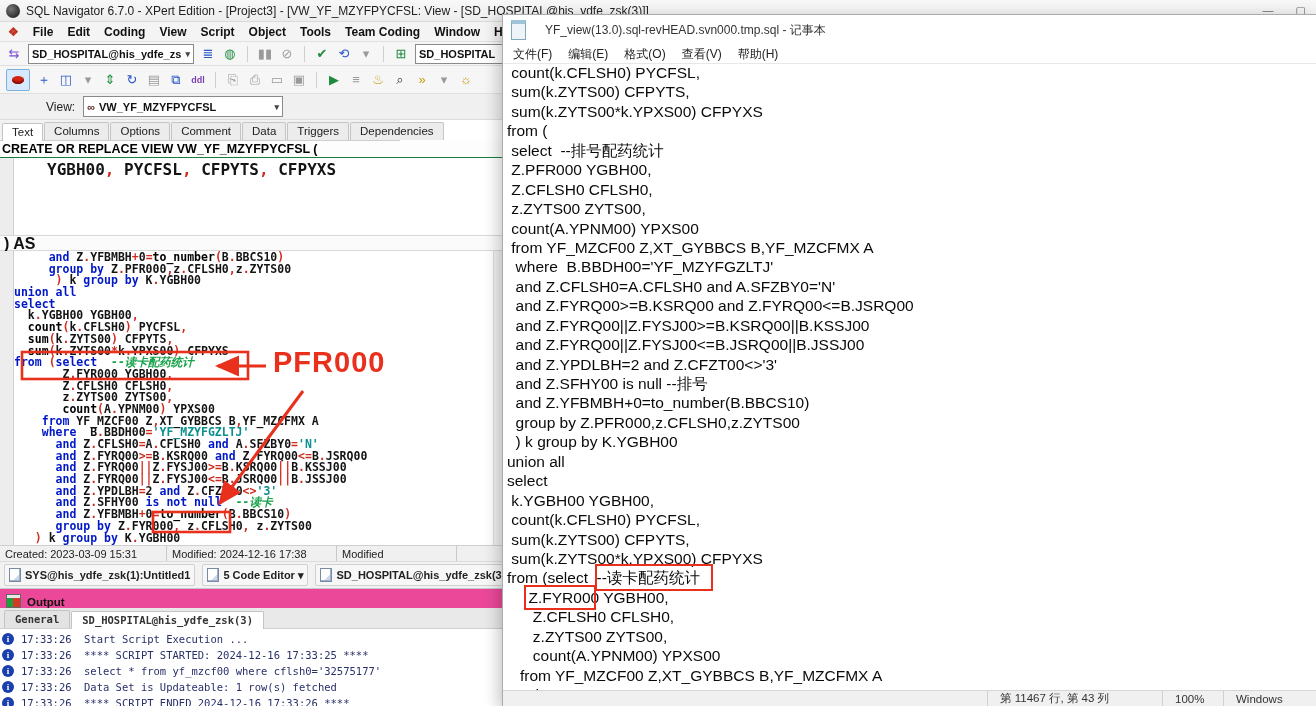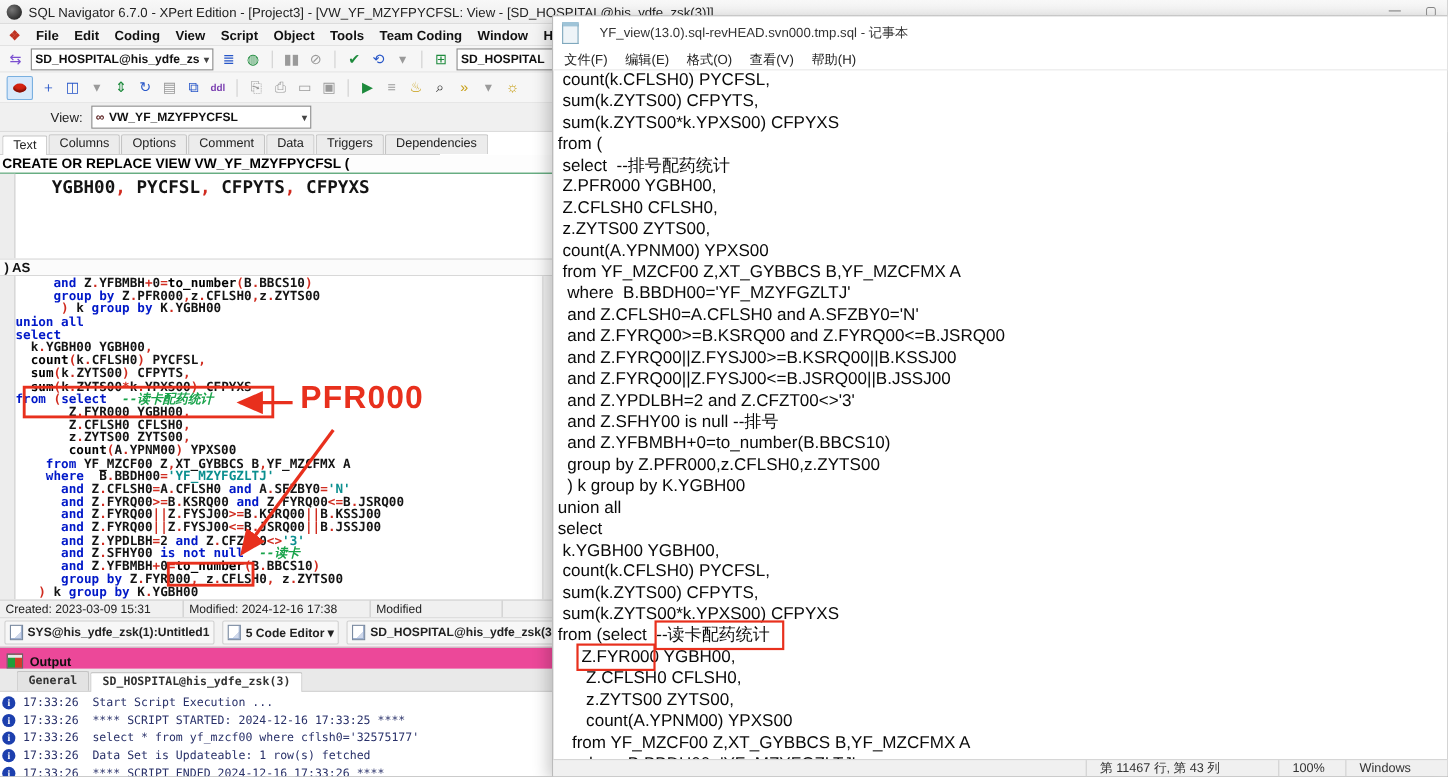--- a/index.html
+++ b/index.html
@@ -39,21 +39,21 @@
   .view-combo .eye{color:#5a2020;font-weight:bold;}
   .vtabs{top:120px;width:400px;height:21px;background:#f2f2f2;display:flex;align-items:flex-end;
     border-bottom:1px solid #cfcfcf;padding-left:2px;font-size:11.5px;}
   .vtab{padding:2px 9px 3px;border:1px solid #c4c4c4;border-bottom:none;background:#ececec;color:#222;
     margin-right:1px;border-radius:2px 2px 0 0;}
   .vtab:first-of-type{background:#fff;font-weight:normal;position:relative;top:1px;}
   .createline{top:141px;width:502px;height:17px;background:#fdfdfd;border-bottom:1px solid #15803d;
     font-size:12.5px;font-weight:bold;color:#000;padding-left:2px;line-height:16px;}
   .code1{top:158px;width:502px;height:77px;background:#fff;}
   .asline{top:235px;width:502px;height:16px;background:#fbfbfb;border-top:1px solid #d8d8d8;
-    border-bottom:1px solid #d8d8d8;font-size:12px;font-weight:bold;padding-left:4px;line-height:15px;}
+    border-bottom:1px solid #d8d8d8;font-size:16px;font-weight:bold;padding-left:4px;line-height:15px;}
   .code2{top:251px;width:502px;height:294px;background:#fff;overflow:hidden;}
   .gutter{position:absolute;left:0;top:0;bottom:0;width:13px;background:#ededed;border-right:1px solid #cfcfcf;}
   .codelines{position:absolute;left:14px;top:1px;right:8px;}
   .cl{white-space:pre;font-family:"DejaVu Sans Mono","Liberation Mono",monospace;font-size:11.5px;
     font-weight:bold;line-height:11.7px;height:11.7px;color:#141414;}
   .cl .k{color:#0018c8;} .cl .p{color:#d02b1f;} .cl .s{color:#0b8f8f;} .cl .f{color:#000;}
   .cl .c{color:#18a34a;font-style:italic;}
   .code1 .cl{font-size:16px;line-height:15px;height:15px;padding-top:3px;margin-left:33px;}
   .vsb{position:absolute;right:0;top:0;bottom:0;width:8px;background:#f1f1f1;border-left:1px solid #dcdcdc;}
   .statusrow{top:545px;width:502px;height:16px;background:#f0f0f0;border-top:1px solid #cfcfcf;
@@ -64,21 +64,21 @@
     display:flex;align-items:center;gap:7px;padding-left:4px;font-size:11px;font-weight:bold;color:#222;overflow:hidden;}
   .dtab{display:flex;align-items:center;gap:4px;white-space:nowrap;padding:3px 4px;background:#f7f7f7;
     border:1px solid #d0d0d0;border-radius:2px;}
   .page-ic{width:10px;height:12px;border:1px solid #7a8aa0;background:linear-gradient(135deg,#fff 65%,#cfd8ea 65%);
     box-shadow:inset -1px -1px 0 #9db0d0;flex:0 0 auto;}
   .outheader{top:588px;width:502px;height:20px;background:#ec4899;border-top:1px solid #c9c9c9;
     display:flex;align-items:flex-end;gap:6px;padding-left:6px;font-size:11.5px;font-weight:bold;color:#111;}
   .out-ic{width:13px;height:12px;background:linear-gradient(90deg,#1f9e3a 50%,#d23a2a 50%);
     border:1px solid #666;box-shadow:inset 0 3px 0 #e8e8e8;}
   .outtabs{top:608px;width:502px;height:21px;background:#e9e9e9;display:flex;align-items:flex-end;
-    padding-left:15px;font-size:11px;font-weight:bold;border-bottom:1px solid #cfcfcf;}
+    padding-left:4px;font-size:11px;font-weight:bold;border-bottom:1px solid #cfcfcf;}
   .otab{padding:2px 10px 3px;border:1px solid #c4c4c4;border-bottom:none;background:#e3e3e3;color:#333;
     margin-right:1px;border-radius:2px 2px 0 0;font-family:"DejaVu Sans Mono",monospace;font-size:10.5px;}
   .otab:nth-of-type(2){background:#fff;position:relative;top:1px;}
   .log{top:629px;width:502px;height:77px;background:#fff;overflow:hidden;padding-top:2px;}
   .logline{display:flex;align-items:center;gap:7px;height:16px;font-family:"DejaVu Sans Mono","Liberation Mono",monospace;
     font-size:10.5px;color:#283069;white-space:nowrap;padding-left:2px;}
   .info-ic{width:12px;height:12px;border-radius:50%;background:#1c3fae;color:#fff;
     font:bold 9px/12px "Liberation Serif",serif;text-align:center;flex:0 0 auto;}
   .ltime{width:56px;flex:0 0 auto;}
   

